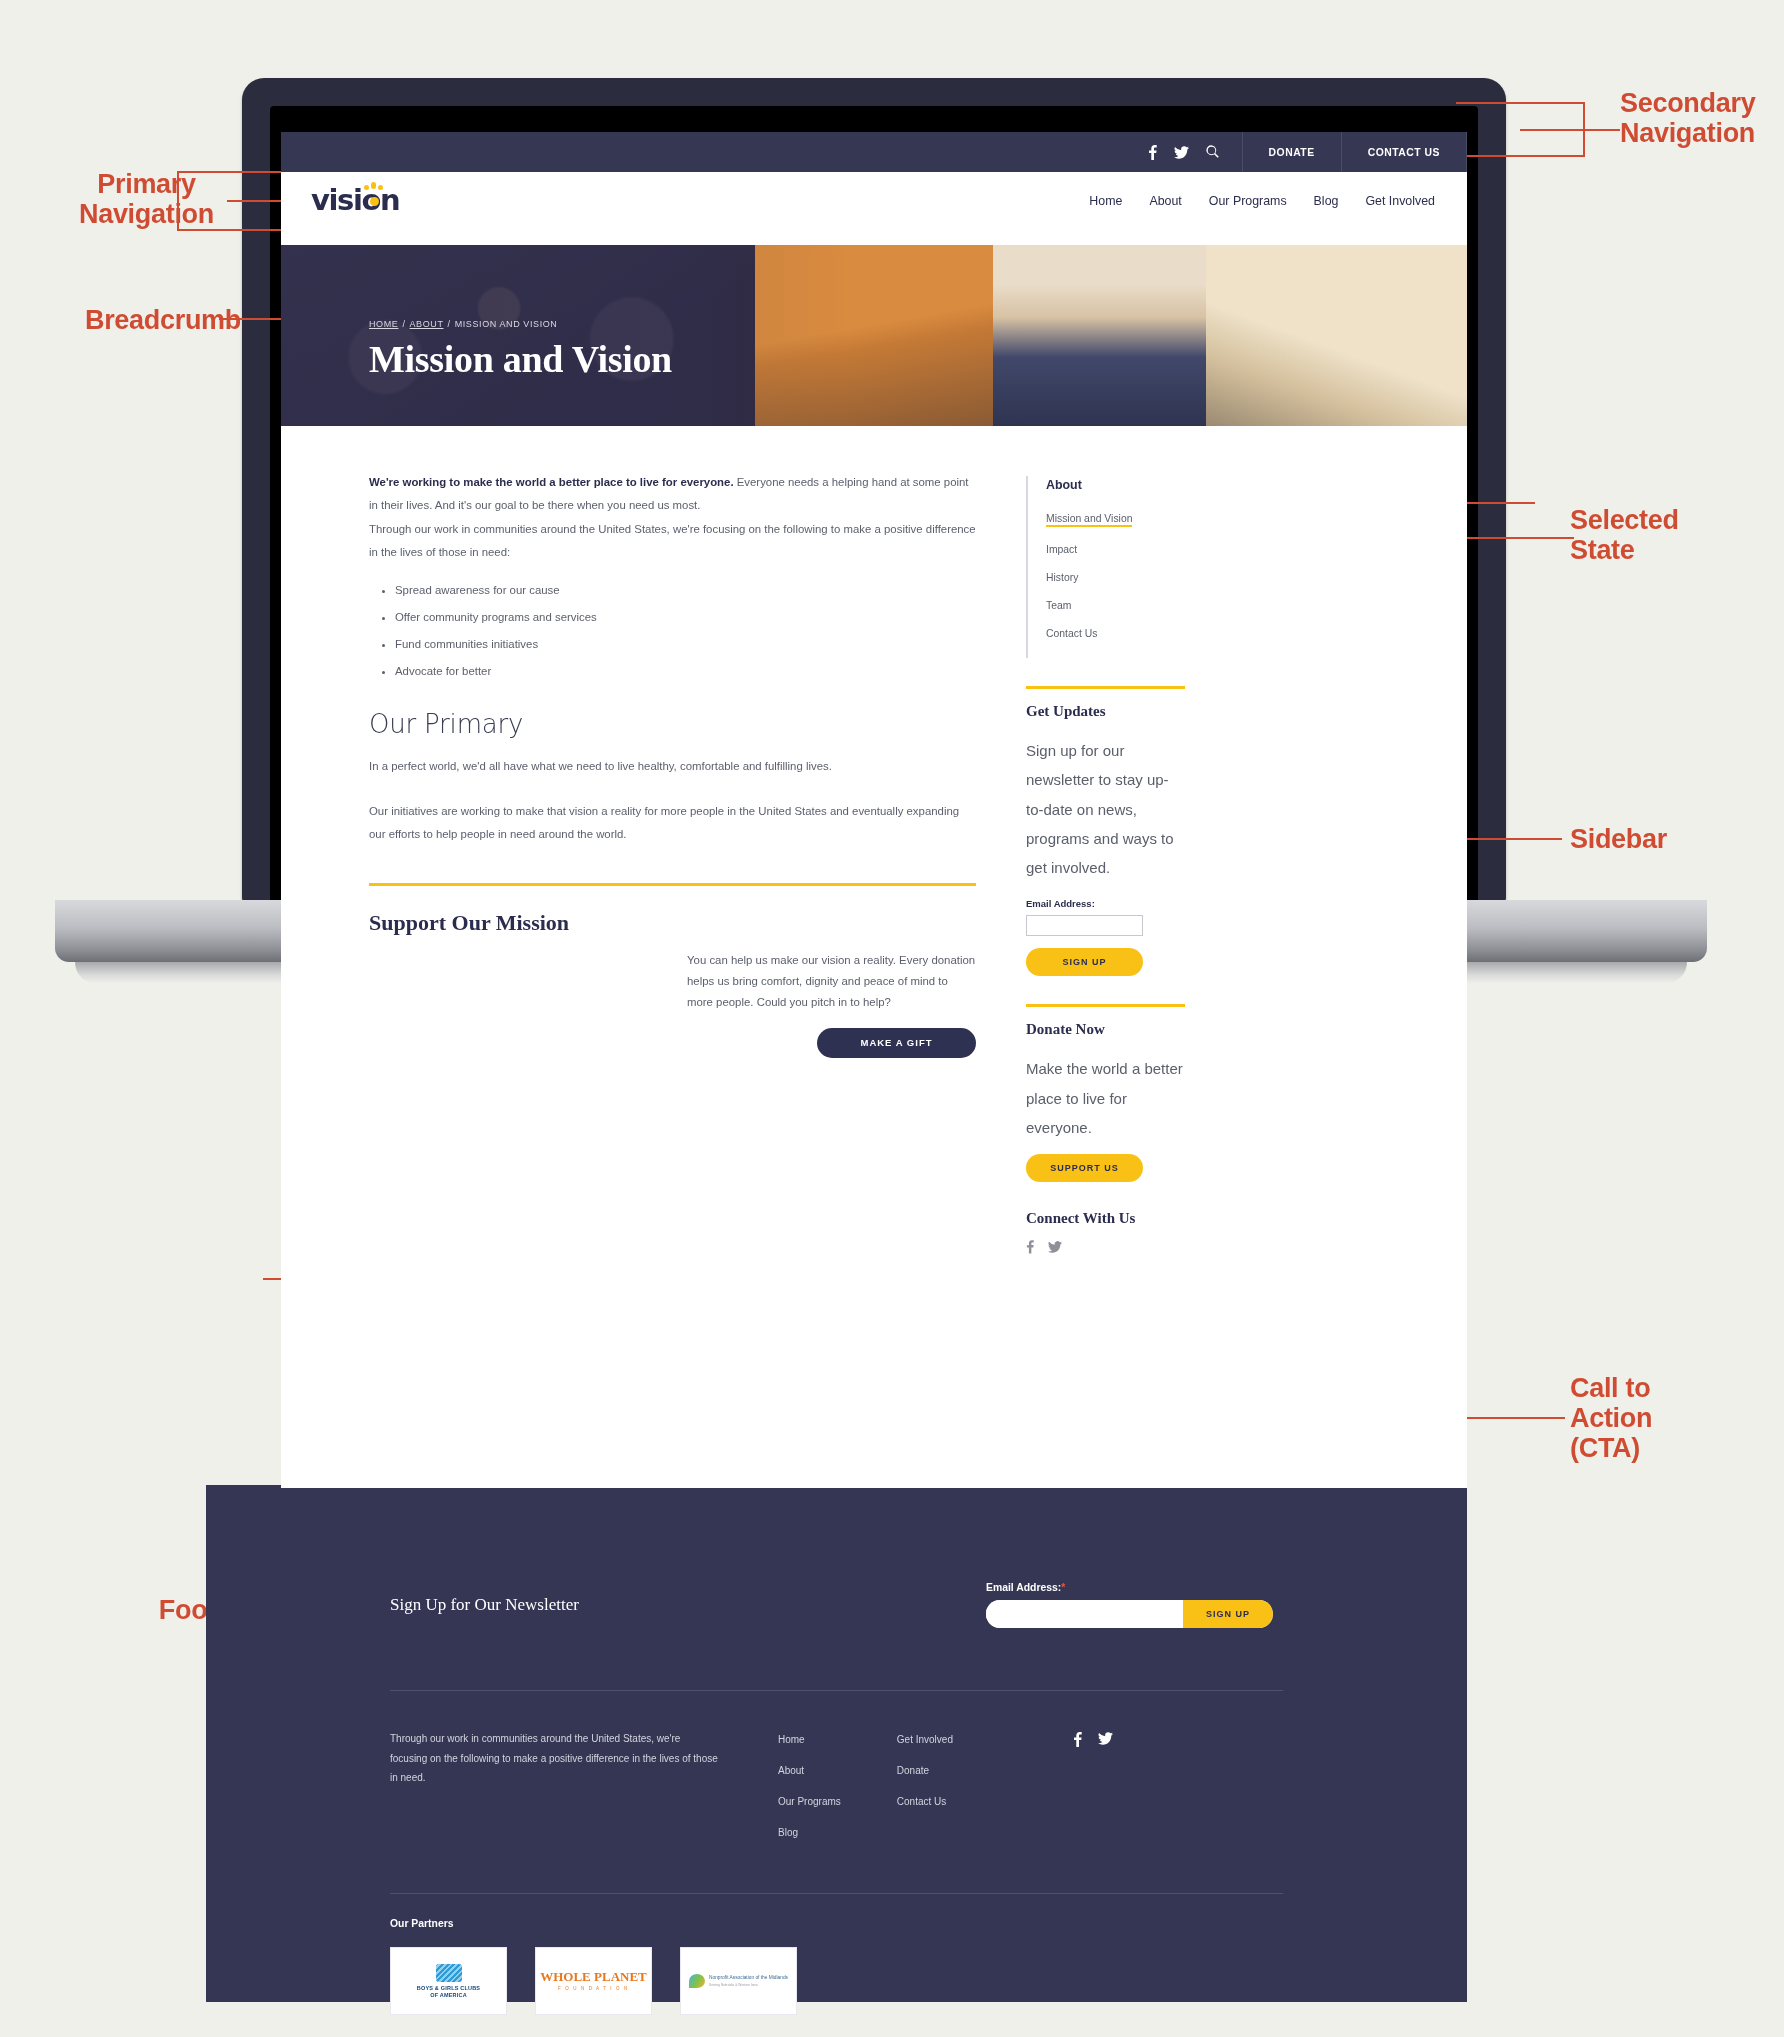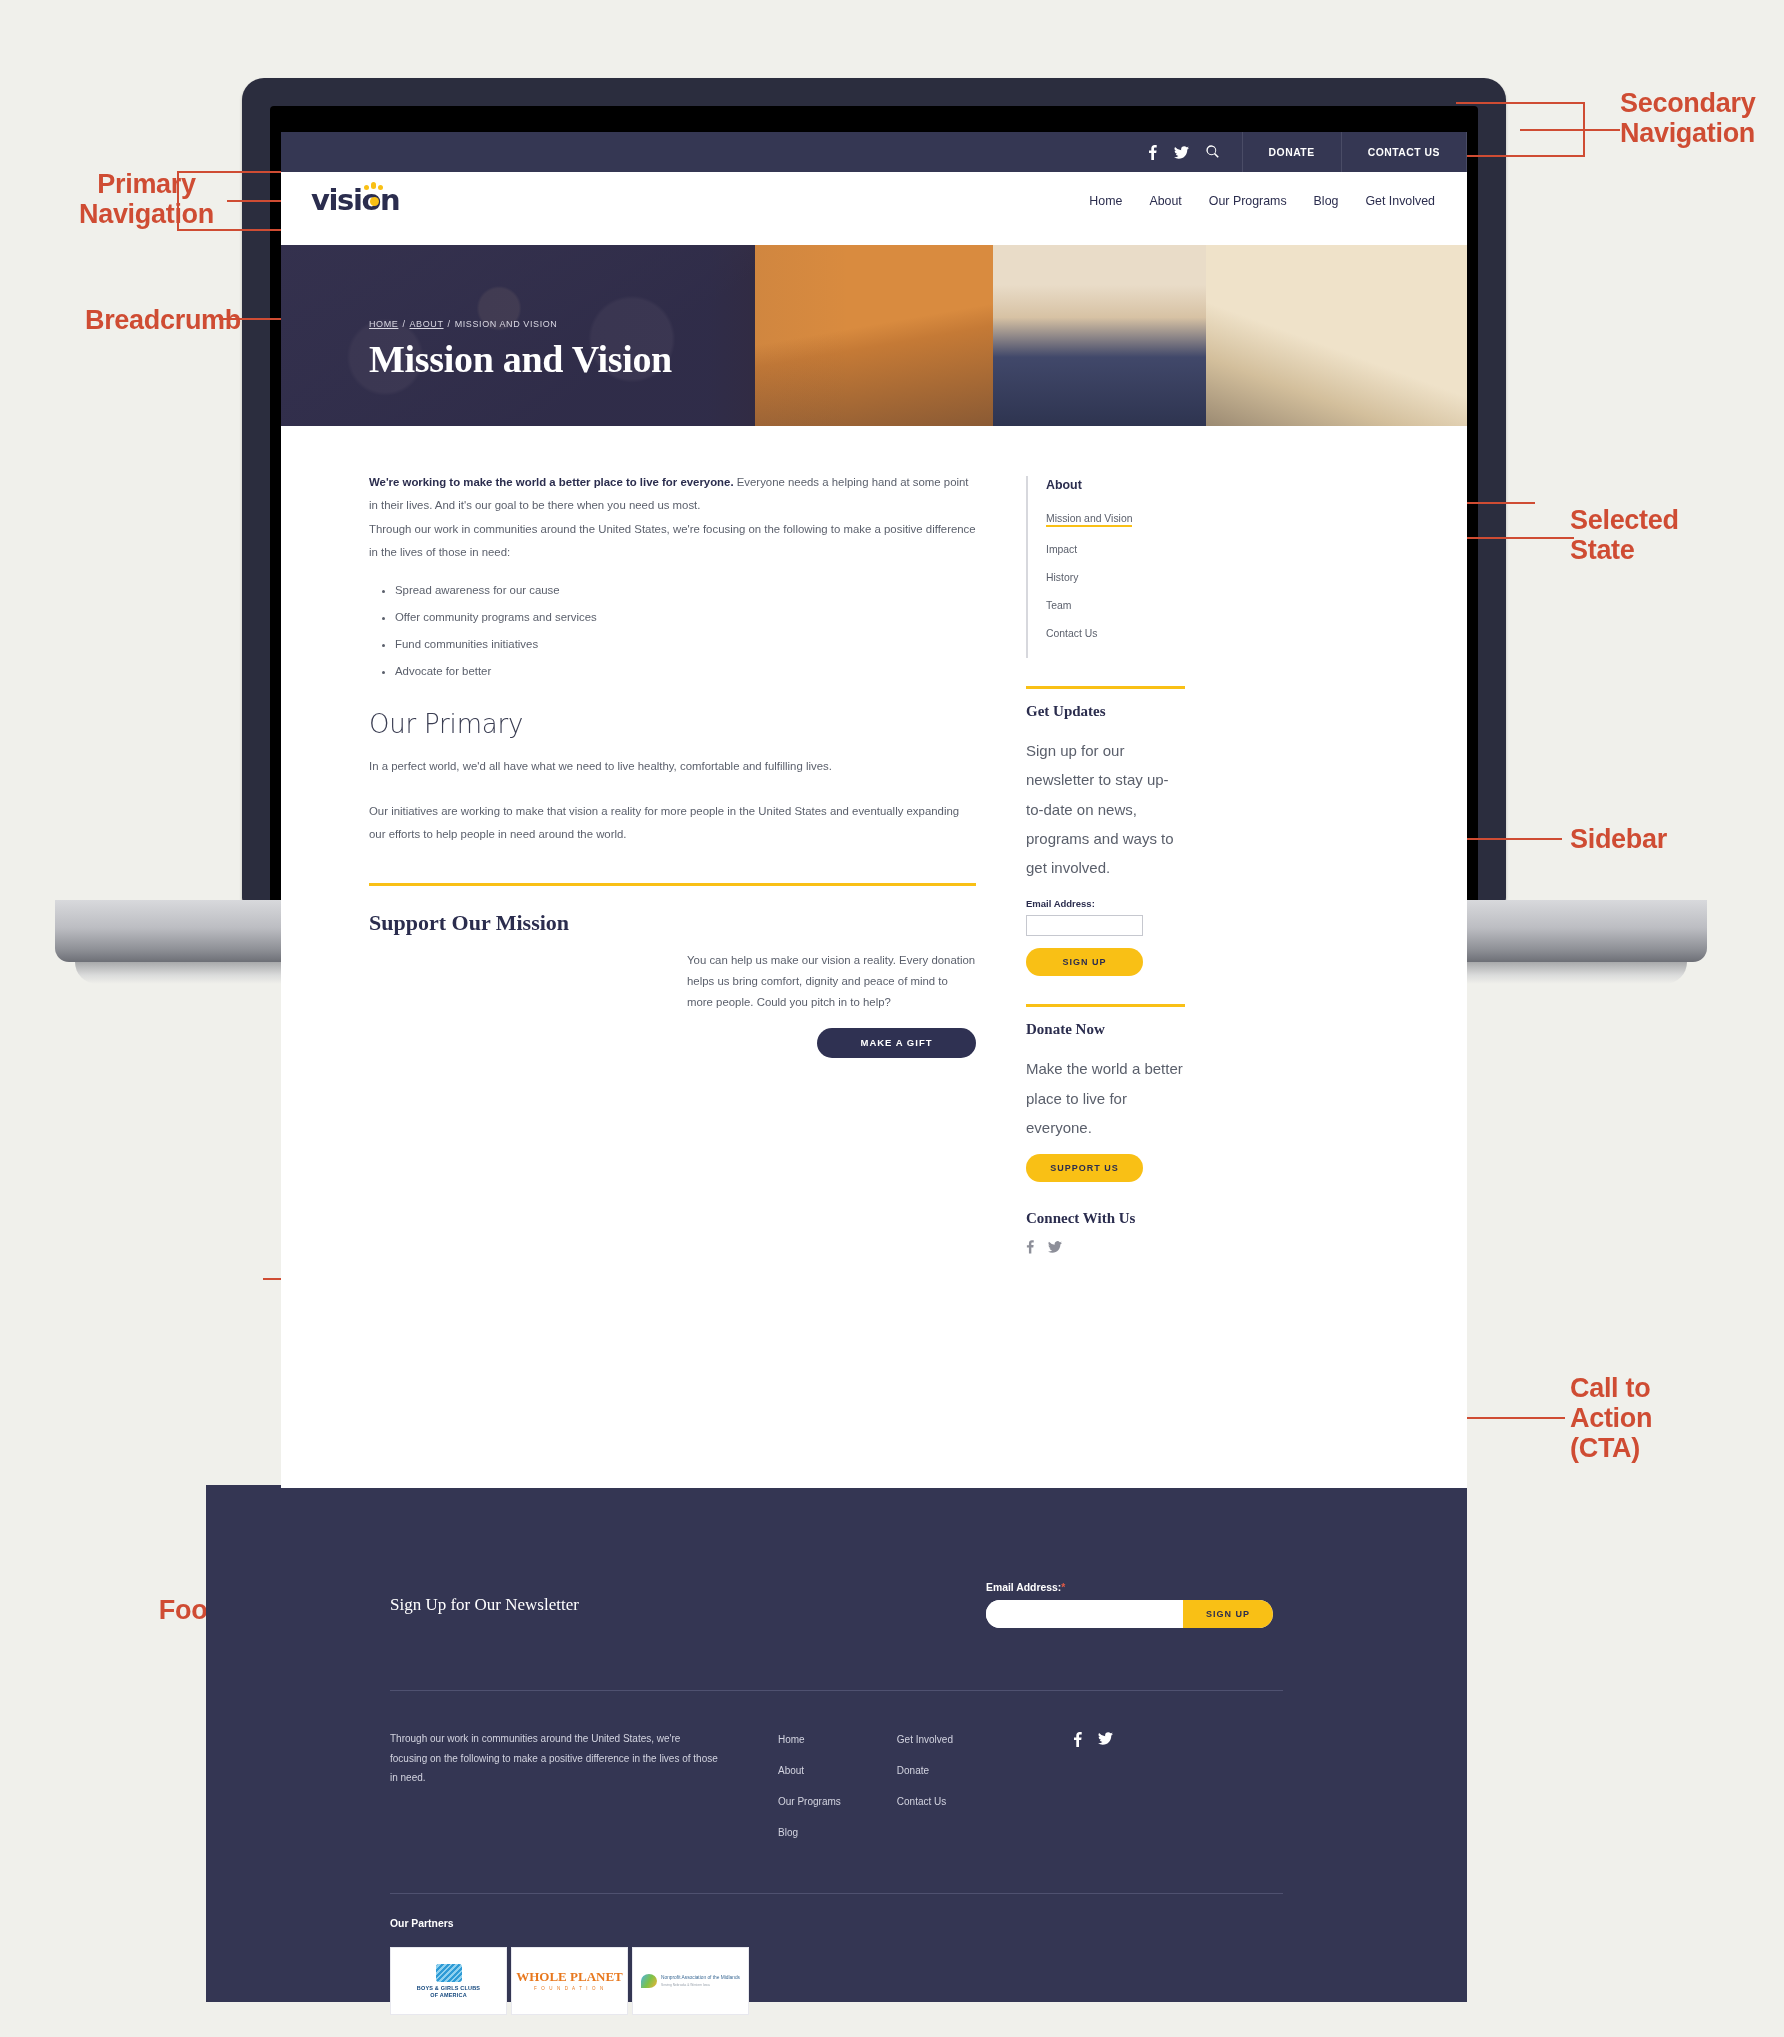--- a/index.html
+++ b/index.html
@@ -192,21 +192,21 @@
   .f-links { display:flex; gap: 56px; }
   .f-links ul { list-style:none; }
   .f-links li { margin-bottom: 13px; }
   .f-links a { font-size: 10px; color:#d3d4e0; text-decoration:none; }
   #f-social { display:flex; gap: 16px; margin-left: 60px; padding-top: 2px; }
   #f-social svg { fill:#fff; }
   .f-divider2 { height:1px; background:#4f5170; margin: 40px 184px 0 184px; }
 
   #partners { padding: 24px 184px 0 184px; }
   #partners-title { font-size: 10.4px; font-weight:bold; color:#fff; margin-bottom: 18px; }
-  .partner-row { display:flex; gap: 4px; }
+  .partner-row { display:flex; gap: 28px; }
   .partner-card {
     width: 117px; height: 68px; background:#fff; display:flex;
     align-items:center; justify-content:center; flex-direction:column;
     border: 1px solid #e8e8ee;
   }
   .p-logo { font-size: 5.5px; text-align:center; line-height:1.25; }
   .p1 .mark { width:26px; height:18px; border-radius:3px;
     background: repeating-linear-gradient(135deg,#2e9bd6 0 2px,#8fd1ef 2px 4px); margin-bottom:3px;}
   .p1 .t { color:#12467c; font-weight:bold; letter-spacing:0.2px; }
   .p2 .t1 { font-family:"Liberation Serif",serif; font-weight:bold; color:#e8781e; font-size:13px; line-height:1; }

